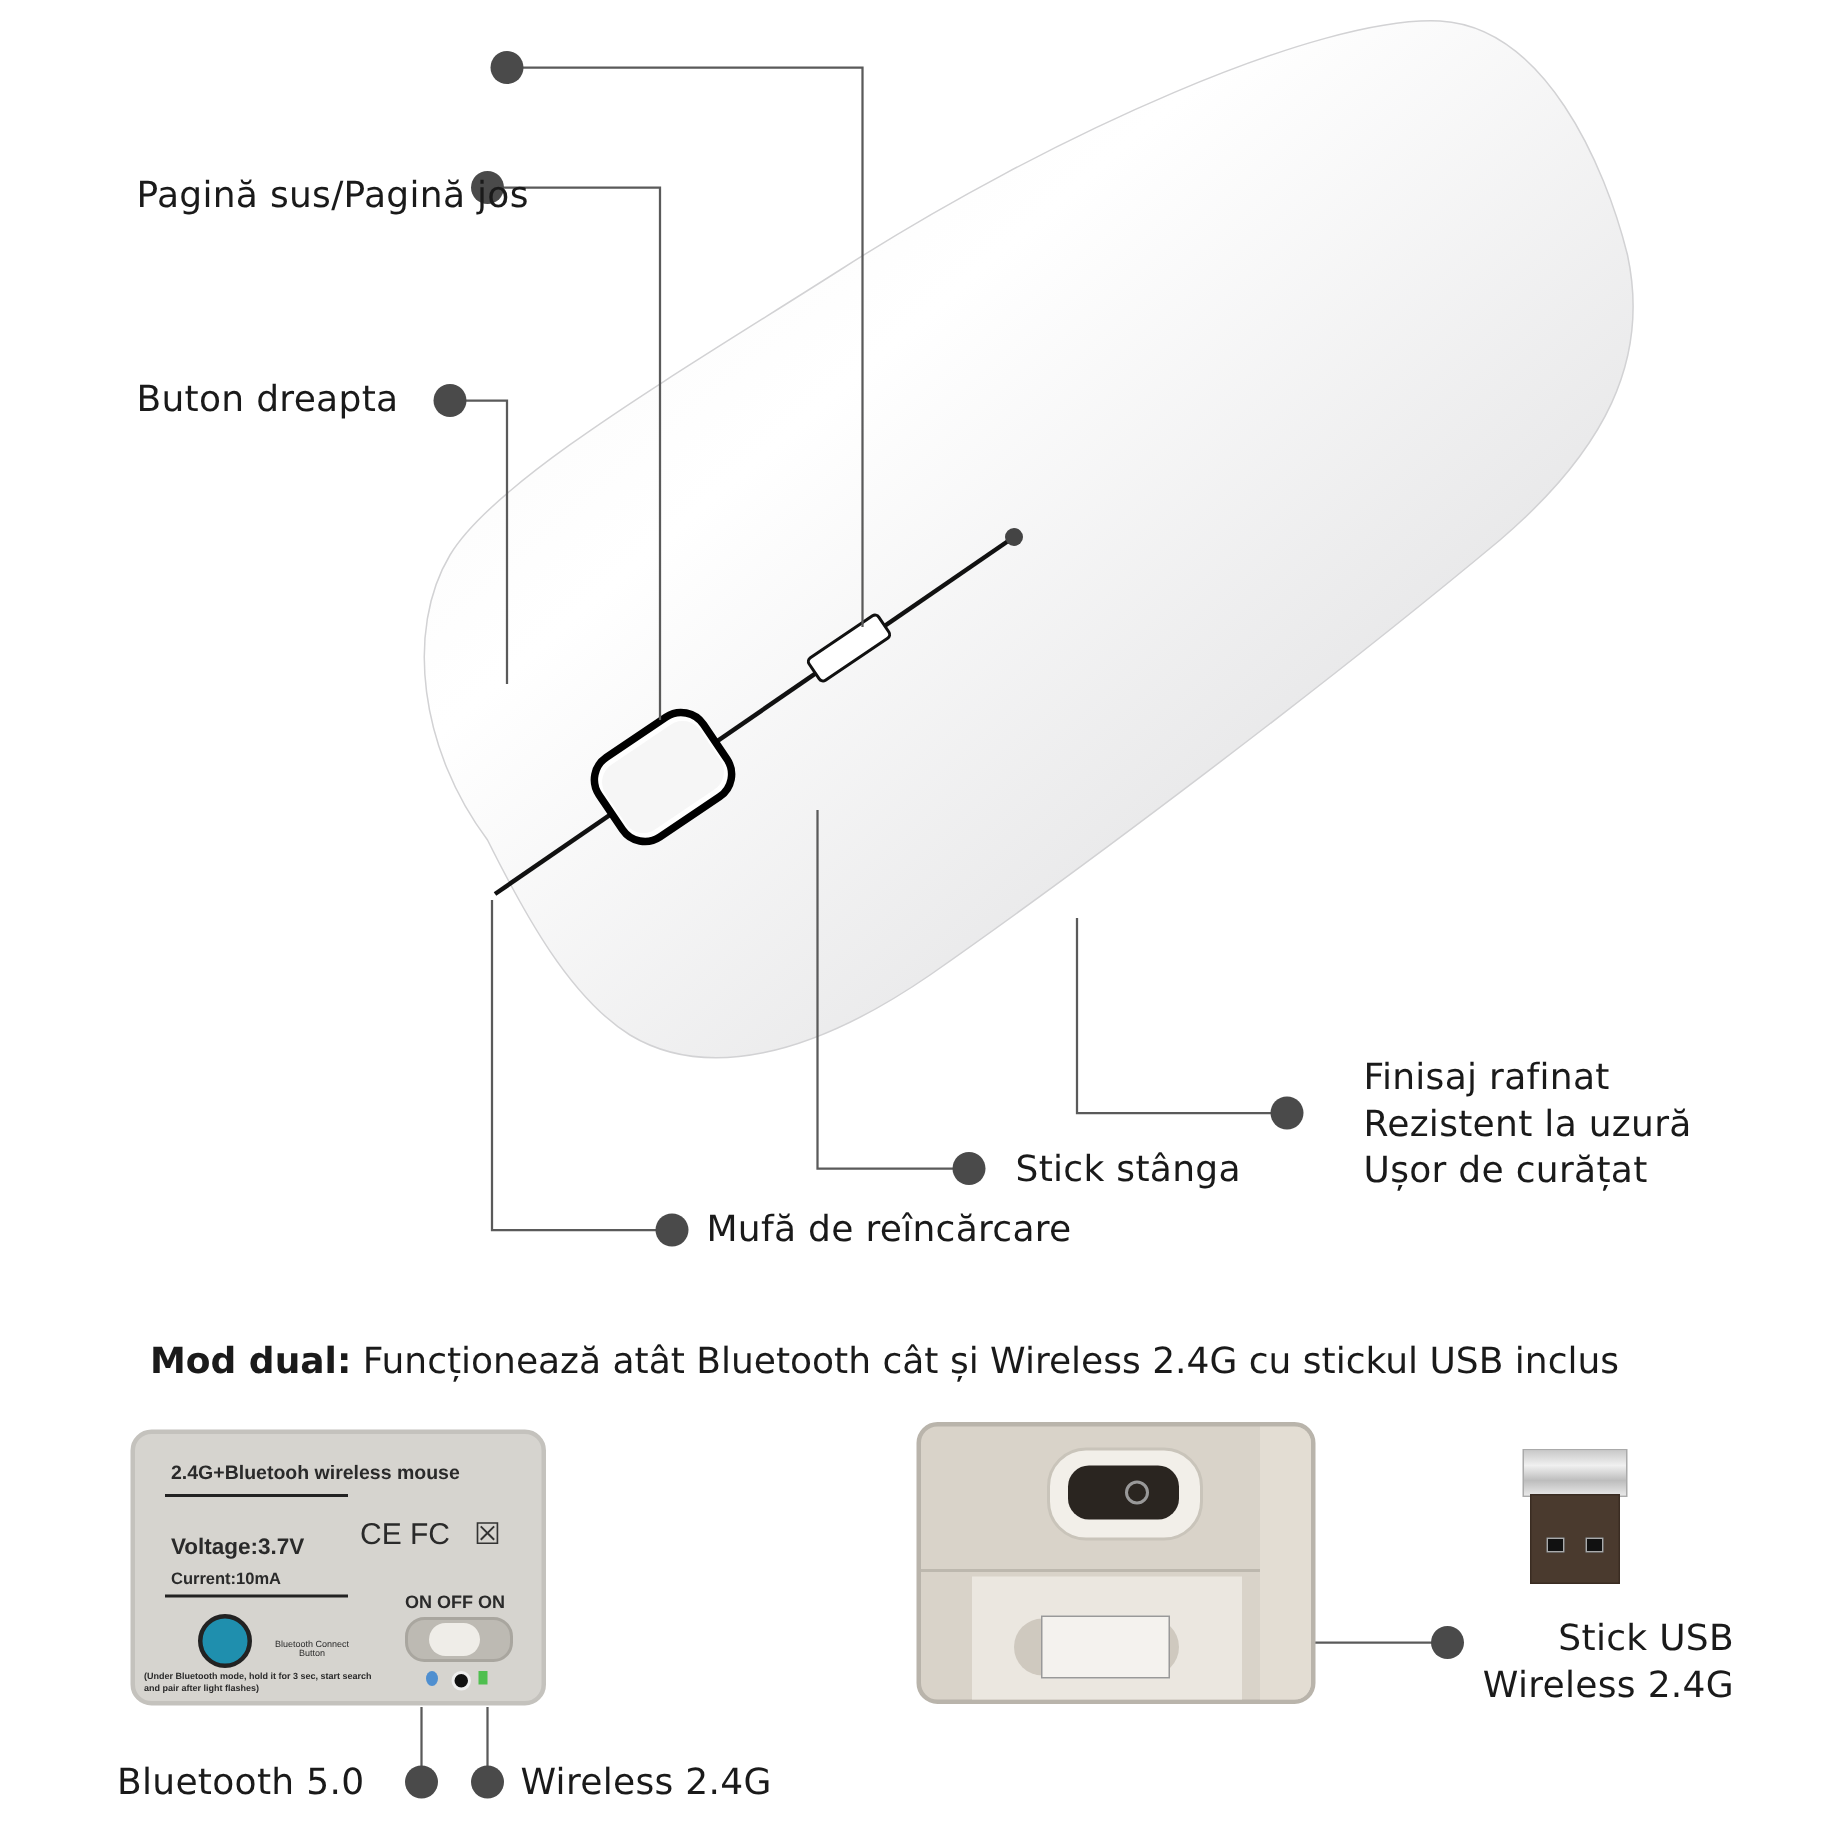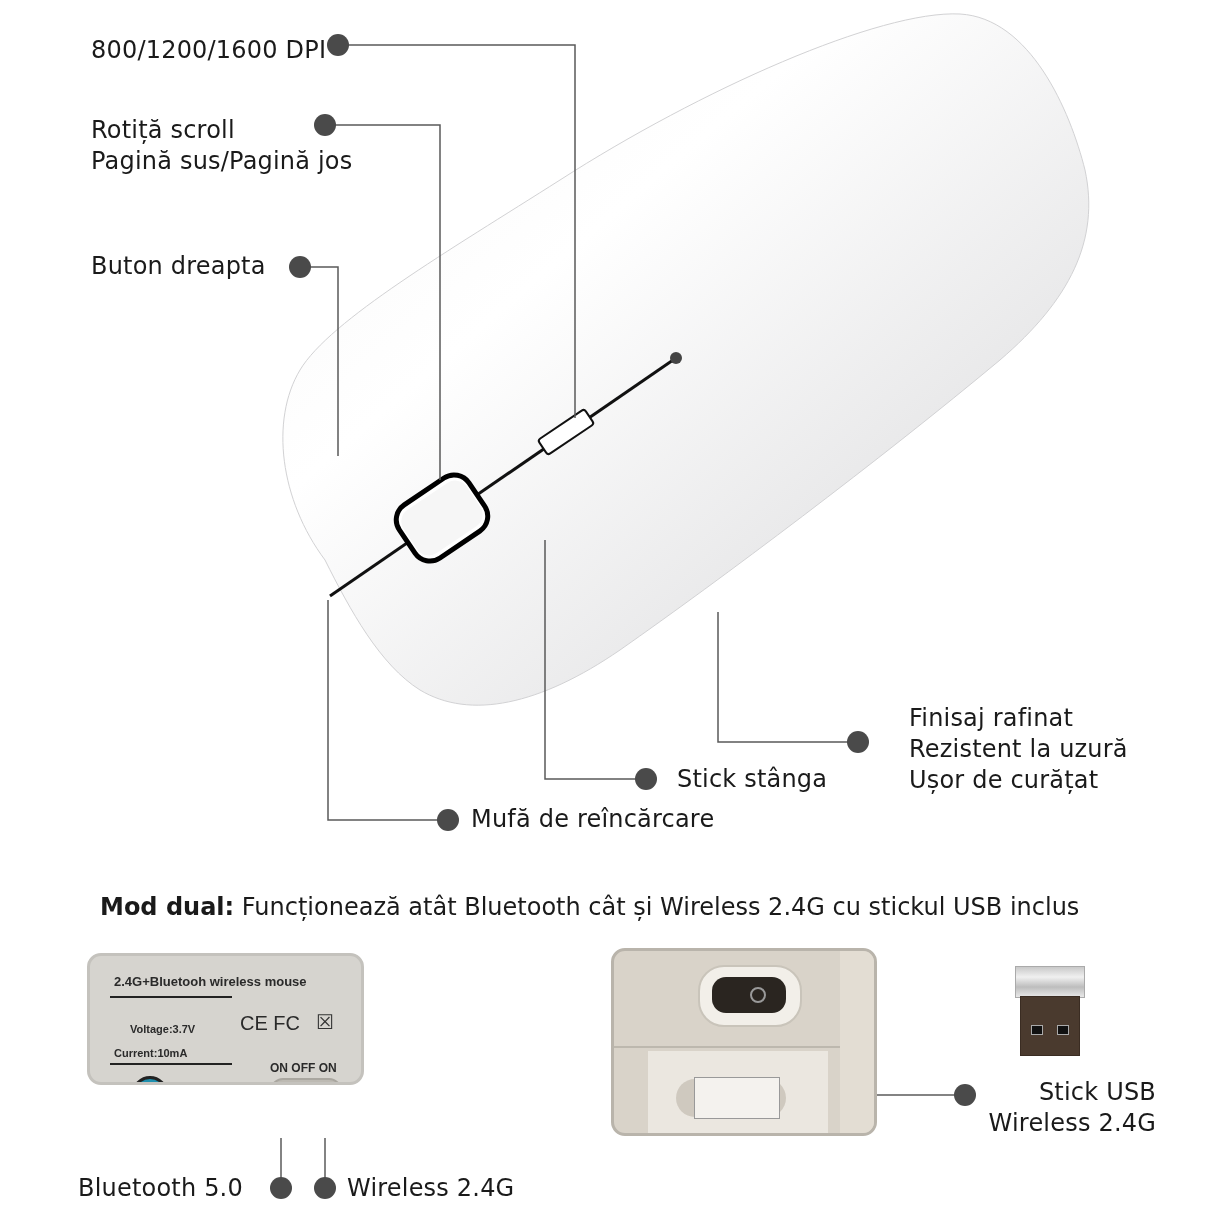--- a/index.html
+++ b/index.html
@@ -6,21 +6,21 @@
     body { width: 1214px; height: 1214px; position: relative; overflow: hidden;
            font-family: "DejaVu Sans", sans-serif; color: #1a1a1a; }
     .abs { position: absolute; }
     .label { font-size: 24px; line-height: 31px; white-space: nowrap; letter-spacing: 0.2px; }
     .dot { position: absolute; width: 22px; height: 22px; border-radius: 50%; background: #4a4a4a;
            transform: translate(-11px, -11px); }
     svg.lines { position: absolute; left: 0; top: 0; }
     .mode { font-size: 24px; white-space: nowrap; }
     .mode b { font-weight: bold; }
     .panel { position: absolute; border-radius: 14px; overflow: hidden; }
-    .p1 { left: 87px; top: 953px; width: 277px; height: 132px; background: #d6d4cf;
+    .p1 { left: 87px; top: 953px; width: 277px; height: 184px; background: #d6d4cf;
           border: 3px solid #c4c2bd; box-sizing: border-box; }
     .p1 .t { position: absolute; font-family: "Liberation Sans", sans-serif; font-weight: bold; color: #2a2a2a; }
     .p2 { left: 611px; top: 948px; width: 266px; height: 188px; background: #d9d3c9;
           border: 3px solid #b9b4ab; box-sizing: border-box; }
   </style>
 </head>
 <body>
 
 <svg class="lines" width="1214" height="1214">
   <defs>
@@ -71,44 +71,42 @@
 <div class="dot" style="left:325px;top:125px"></div>
 <div class="dot" style="left:300px;top:267px"></div>
 <div class="dot" style="left:448px;top:820px"></div>
 <div class="dot" style="left:646px;top:779px"></div>
 <div class="dot" style="left:858px;top:742px"></div>
 <div class="dot" style="left:965px;top:1095px"></div>
 <div class="dot" style="left:281px;top:1188px"></div>
 <div class="dot" style="left:325px;top:1188px"></div>
 
 <div class="abs label" style="left:91px;top:35px">
-  <div>800/1200/1600 DPI</div>
 </div>
 <div class="abs label" style="left:91px;top:115px">
-  <div>Rotiță scroll</div>
   <div>Pagină sus/Pagină jos</div>
 </div>
 <div class="abs label" style="left:91px;top:251px">Buton dreapta</div>
 <div class="abs label" style="left:471px;top:804px">Mufă de reîncărcare</div>
 <div class="abs label" style="left:677px;top:764px">Stick stânga</div>
 <div class="abs label" style="left:909px;top:703px">
   <div>Finisaj rafinat</div>
   <div>Rezistent la uzură</div>
   <div>Ușor de curățat</div>
 </div>
 
 <div class="abs mode" style="left:100px;top:893px">
   <b>Mod dual:</b>
   <span>Funcționează atât Bluetooth cât și Wireless 2.4G cu stickul USB inclus</span>
 </div>
 
 <div class="panel p1">
   <div class="t" style="left:24px;top:18px;font-size:13px">2.4G+Bluetooh wireless mouse</div>
   <div class="abs" style="left:20px;top:40px;width:122px;height:2px;background:#222"></div>
-  <div class="t" style="left:40px;top:67px;font-size:11px">Voltage:3.7V</div>
+  <div class="t" style="left:24px;top:67px;font-size:15px">Voltage:3.7V</div>
   <div class="t" style="left:24px;top:91px;font-size:11px">Current:10mA</div>
   <div class="abs" style="left:20px;top:107px;width:122px;height:2px;background:#222"></div>
   <div class="t" style="left:150px;top:56px;font-size:20px;font-weight:normal">CE FC</div>
   <div class="abs" style="left:226px;top:54px;font-size:20px;color:#333">☒</div>
   <div class="t" style="left:180px;top:105px;font-size:12px">ON OFF ON</div>
   <div class="abs" style="left:180px;top:122px;width:68px;height:26px;border-radius:13px;background:#bdbab3;border:2px solid #a9a69f">
     <div style="position:absolute;left:14px;top:2px;width:34px;height:22px;border-radius:11px;background:#efede8"></div>
   </div>
   <div class="abs" style="left:42px;top:120px;width:30px;height:30px;border-radius:50%;background:#1f8fae;border:3px solid #222"></div>
   <div class="t" style="left:88px;top:138px;font-size:6px;font-weight:normal;width:60px;text-align:center">Bluetooth Connect Button</div>

